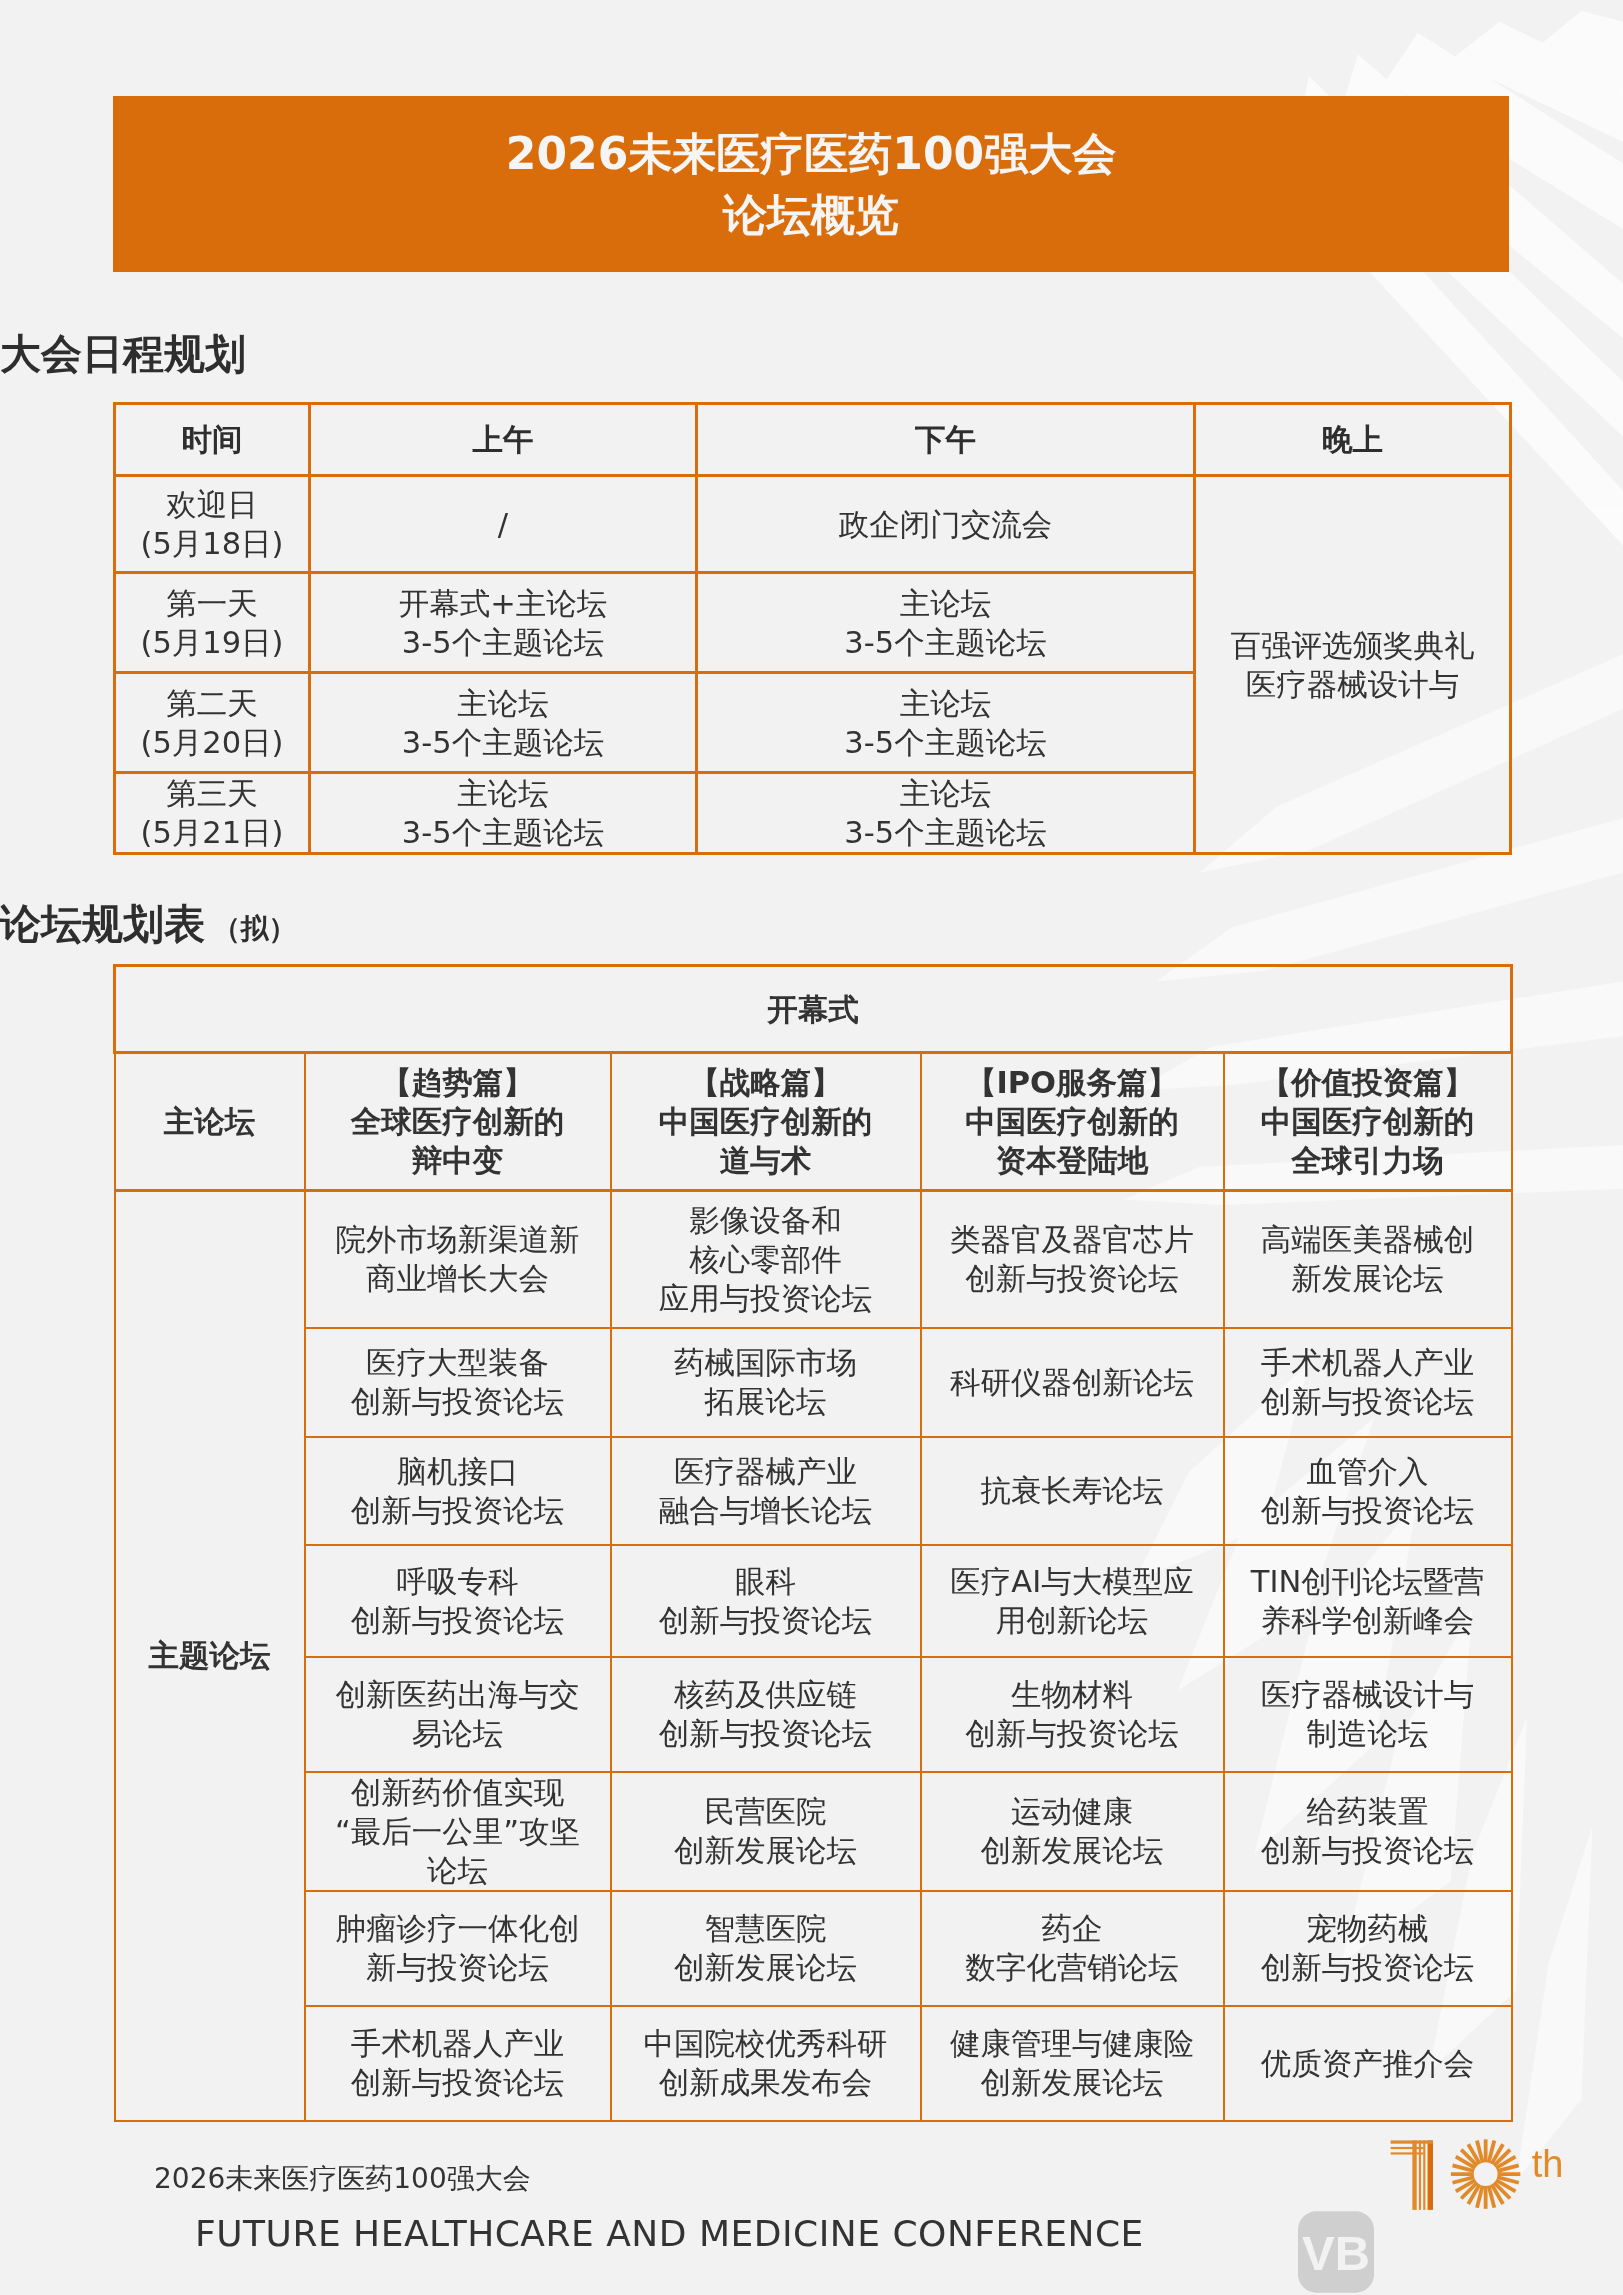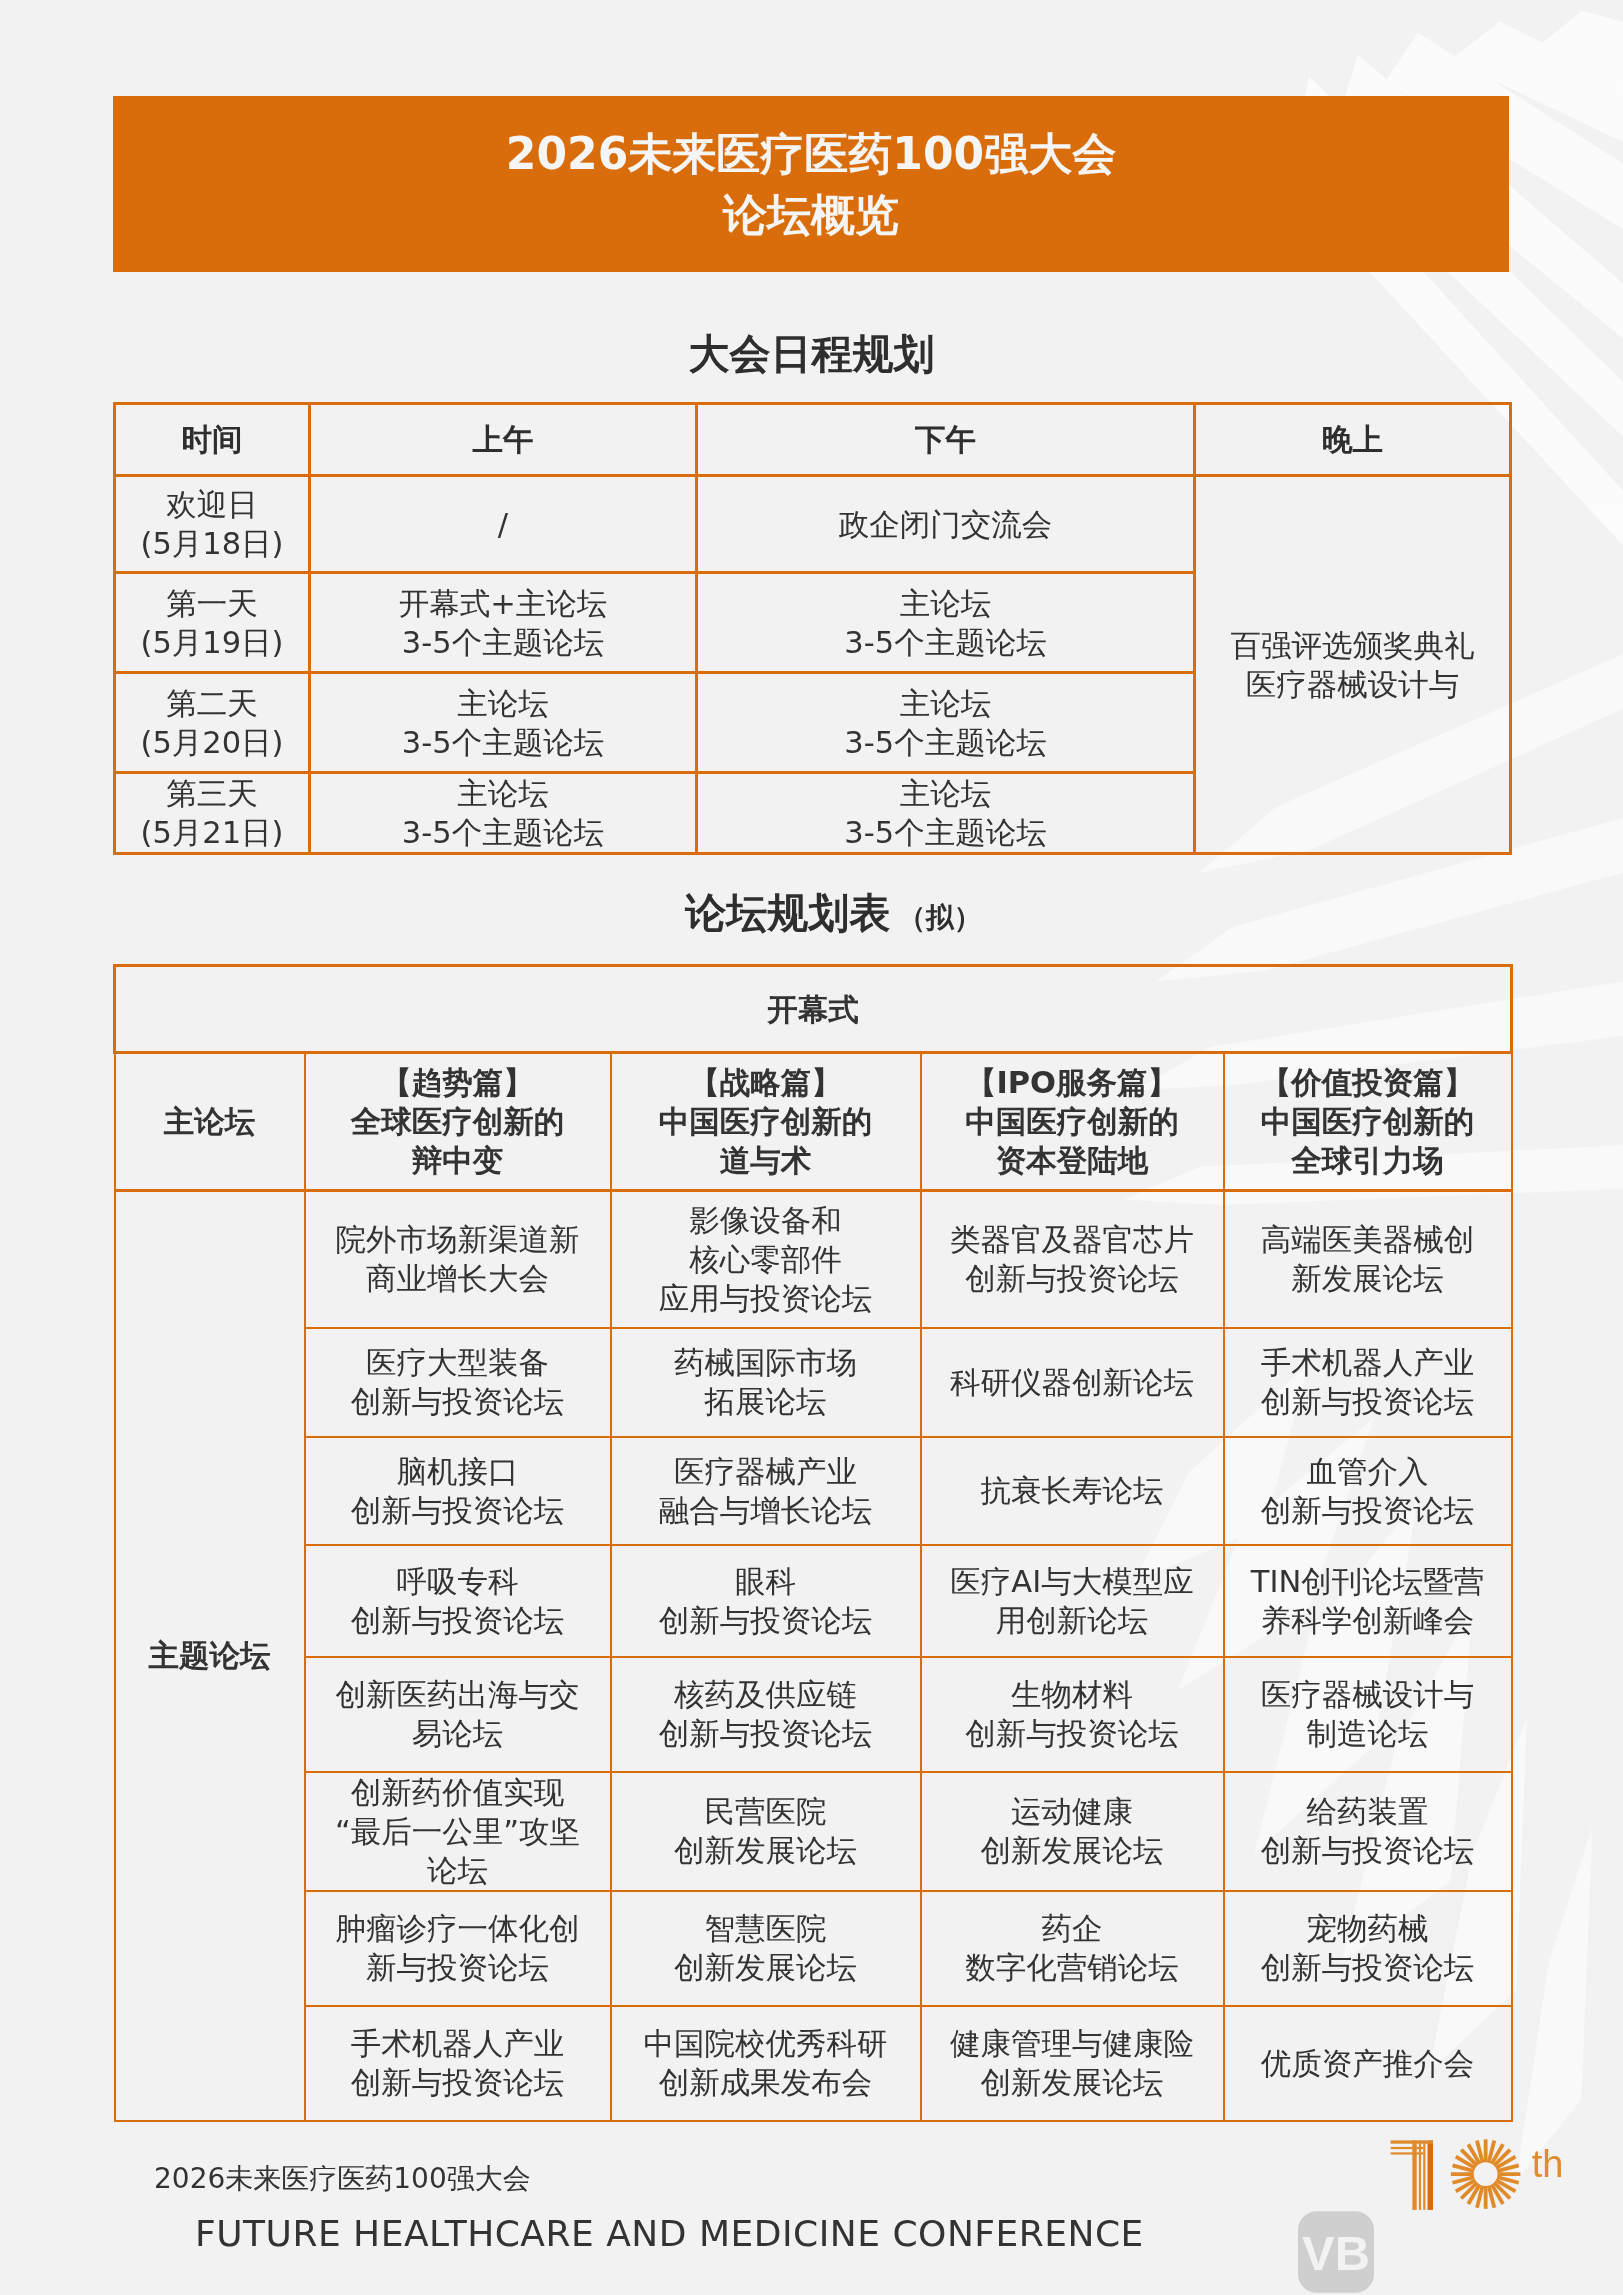--- a/index.html
+++ b/index.html
@@ -12,21 +12,21 @@
       overflow: hidden;
     }
     .bg-fan { position: absolute; pointer-events: none; }
     .banner {
       position: absolute; left: 113px; top: 96px; width: 1396px; height: 176px;
       background: #d96d0c; color: #f5f5f5;
       display: flex; flex-direction: column; align-items: center; justify-content: center;
       font-weight: bold; font-size: 44px; line-height: 61px; text-align: center;
     }
     .section-title {
-      position: absolute; left: 0; width: 1623px; text-align: center;
+      position: absolute; left: 0; width: 1623px; text-align: left;
       font-weight: bold; color: #2e2e2e;
     }
     .section-title .sub { font-size: 28px; margin-left: 7.6px; }
     table { border-collapse: collapse; position: absolute; table-layout: fixed; }
     td, th {
       border: 3.3px solid #d96d0c;
       text-align: center; vertical-align: middle;
       font-size: 30.5px; line-height: 39px; color: #333;
       font-weight: normal;
       padding: 0 21px;
@@ -147,21 +147,21 @@
       <span class="line">3-5个主题论坛</span>
     </td>
     <td>
       <span class="line">主论坛</span>
       <span class="line">3-5个主题论坛</span>
     </td>
   </tr>
 </tbody>
   </table>
 
-<div class="section-title" style="top:889px;font-size:41px;line-height:49px;padding-left:44px;">
+<div class="section-title" style="top:889px;font-size:41px;line-height:70px;">
   <span>论坛规划表</span><span class="sub">（拟）</span>
 </div>
 
 <table class="thin" style="left:113px;top:964px;width:1397px;">
   <colgroup>
     <col style="width:190px">
       <col style="width:306px">
       <col style="width:310px">
       <col style="width:303px">
       <col style="width:288px">

